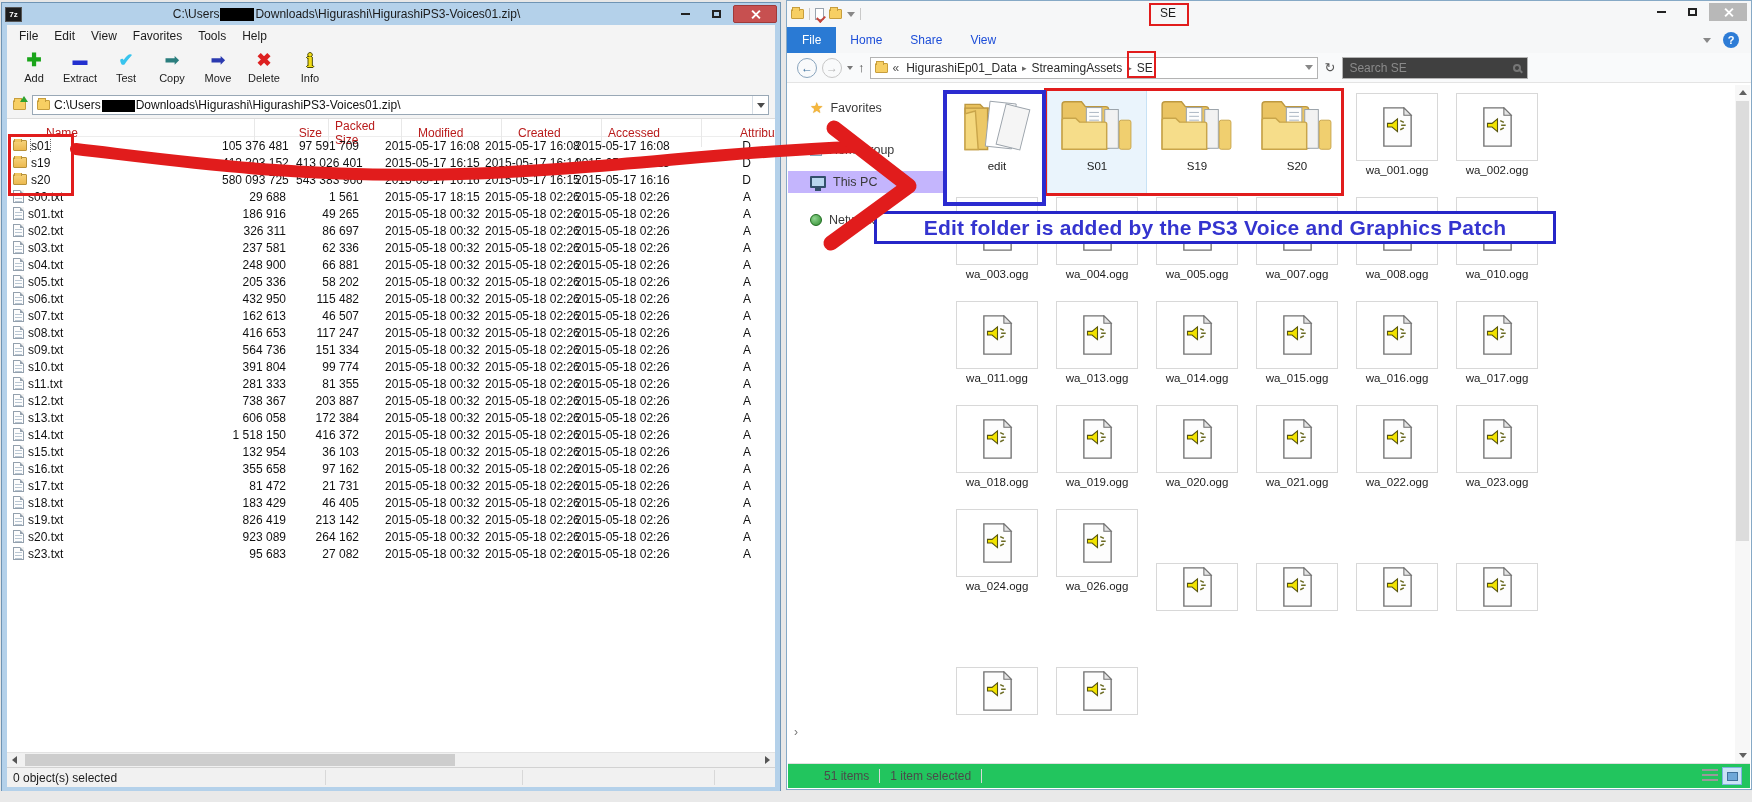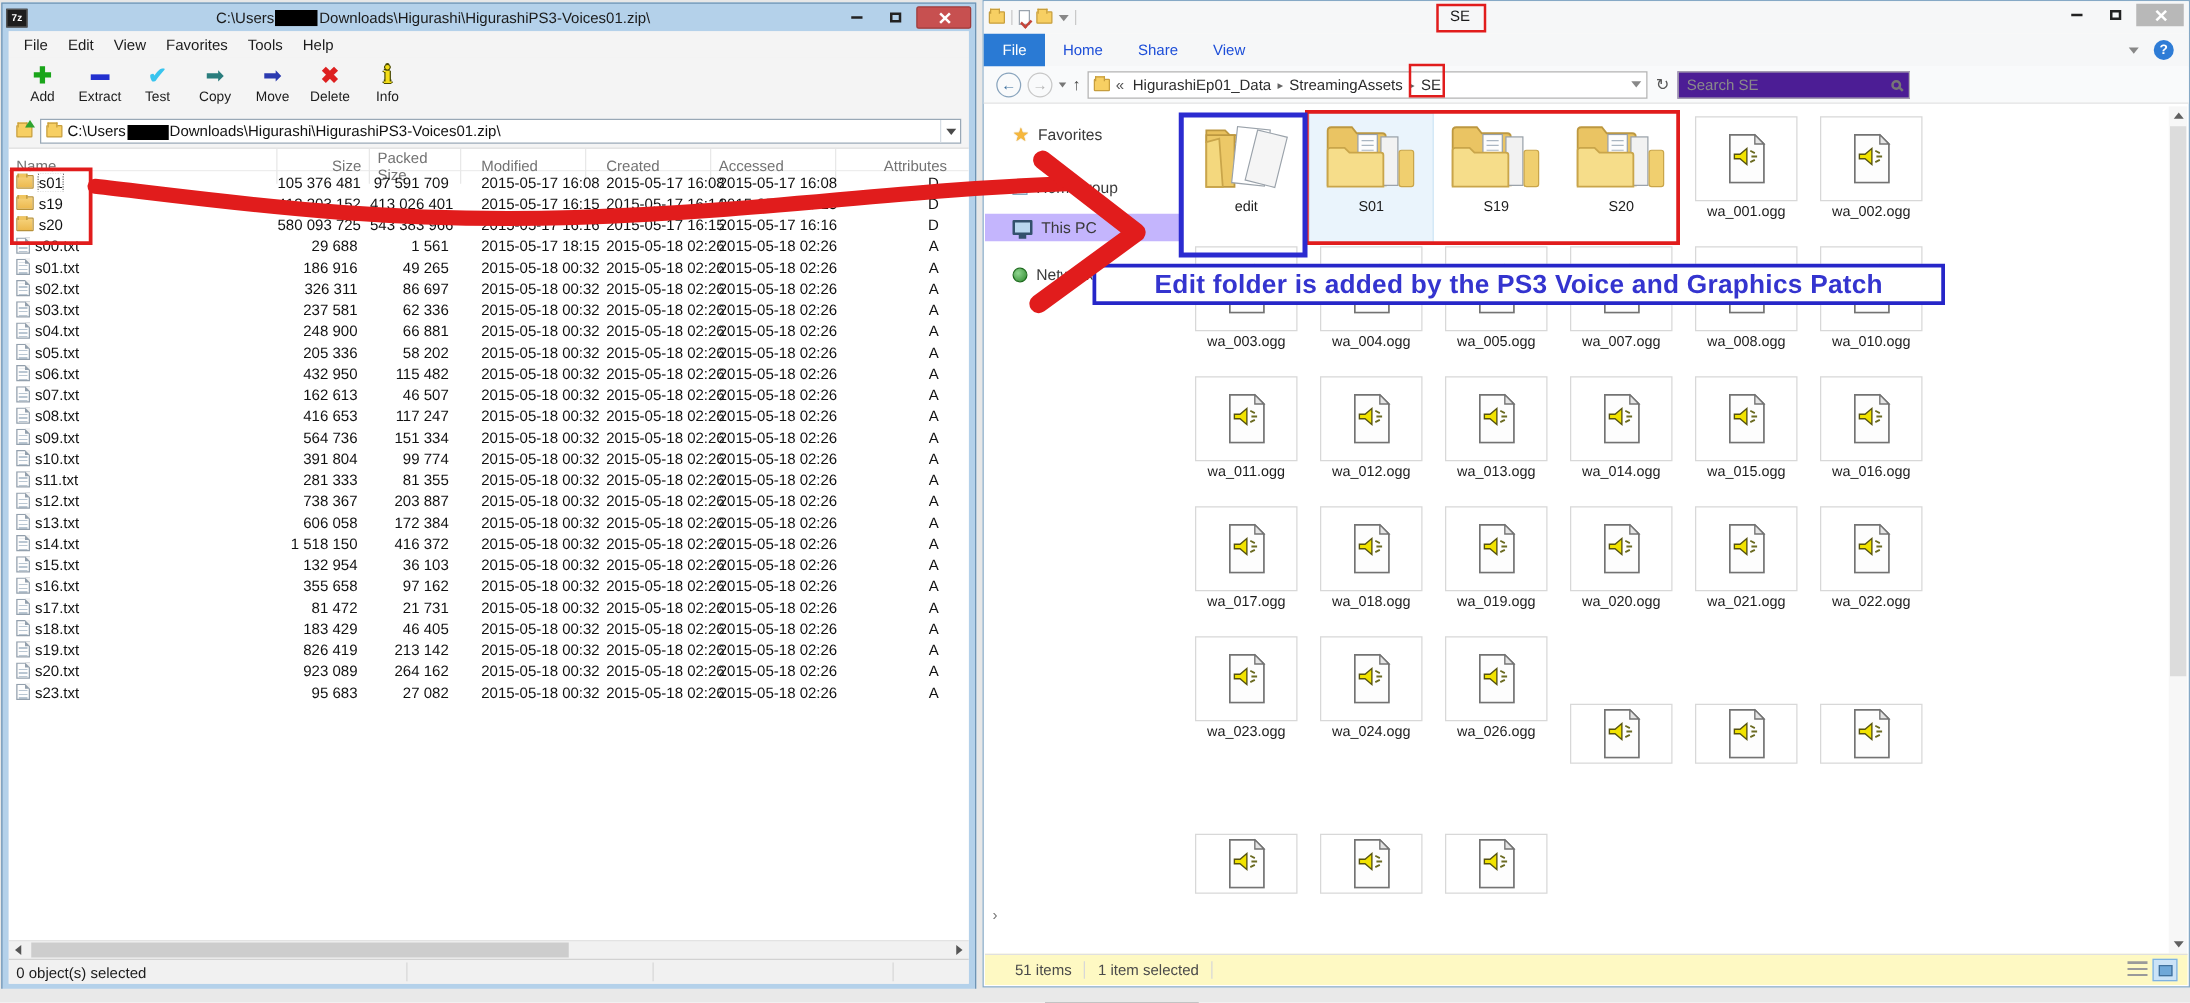--- a/index.html
+++ b/index.html
@@ -49,21 +49,21 @@
   .up-badge { position:absolute; right:-3px; top:-5px; width:0; height:0;
               border-left:4px solid transparent; border-right:4px solid transparent; border-bottom:6px solid #2fa32f; }
   .sz-combo { flex:1; height:20px; background:#fff; border:1px solid #99a8b6; display:flex; align-items:center;
               padding-left:4px; gap:4px; }
   .sz-combo .path { white-space:nowrap; overflow:hidden; flex:1; }
   .combo-drop { width:16px; height:18px; display:flex; align-items:center; justify-content:center; border-left:1px solid #d7dee5; }
   .tri-down { width:0; height:0; border-left:4px solid transparent; border-right:4px solid transparent; border-top:5px solid #4a4a4a; }
 
   #sz-listwrap { flex:1; background:#fff; border-top:1px solid #dcdcdc; overflow:hidden; position:relative; }
   .sz-hrow, .sz-row { display:grid; grid-template-columns:215px 74px 73px 100px 100px 100px 1fr; align-items:center; }
-  .sz-hrow { height:18px; color:#737373; border-bottom:1px solid #ededed; }
+  .sz-hrow { height:18px; color:#b91c1c; border-bottom:1px solid #ededed;margin-left:33px; }
   .sz-hrow > div { height:100%; display:flex; align-items:center; border-right:1px solid #e8e8e8; padding:0 6px; }
   .sz-hrow .h-size,.sz-hrow .h-packed { justify-content:flex-end; }
   .sz-hrow .h-mod,.sz-hrow .h-cre { padding-left:16px; }
   .sz-hrow .h-attr { padding-left:38px; border-right:none; }
   .sz-row { height:17px; font-size:12px; }
   .c-name { display:flex; align-items:center; gap:4px; padding-left:6px; overflow:hidden; white-space:nowrap; }
   .c-size,.c-packed { text-align:right; padding-right:10px; white-space:nowrap; }
   .c-mod,.c-cre { padding-left:16px; white-space:nowrap; }
   .c-acc { padding-left:6px; white-space:nowrap; }
   .c-attr { text-align:right; padding-right:24px; }
@@ -115,21 +115,21 @@
   .navcircle.fwd { border:1px solid #c7c7c7; color:#b5b5b5; }
   .small-tri { width:0; height:0; border-left:3.5px solid transparent; border-right:3.5px solid transparent; border-top:4.5px solid #777; }
   .uparrow { color:#4f4f4f; font-size:13px; }
   .ex-addr { width:448px; height:22px; background:#fff; border:1px solid #b3b3b3; display:flex; align-items:center;
              padding-left:4px; gap:3px; }
   .crumb { padding:0 2px; color:#2b2b2b; white-space:nowrap; }
   .crumb-sep { color:#636363; font-size:9px; padding:0 3px; }
   .crumb-prefix { color:#555; padding:0 2px; }
   .addr-drop { margin-left:auto; width:16px; display:flex; justify-content:center; }
   .refresh { color:#575757; font-size:13px; padding:0 2px; }
-  .ex-search { width:186px; height:22px; background:#4c1d95; border:1px solid #b3b3b3; display:flex; align-items:center;
+  .ex-search { width:186px; height:22px; background:#404040; border:1px solid #b3b3b3; display:flex; align-items:center;
                padding:0 6px; color:#8a8a8a; }
   .icon-search { margin-left:auto; width:8px; height:8px; border:2px solid #767676; border-radius:50%; position:relative; flex:none; }
   .icon-search::after { content:""; position:absolute; width:5px; height:2px; background:#767676;
                         right:-4px; bottom:-2px; transform:rotate(45deg); }
 
   .ex-main { position:absolute; left:1px; right:1px; top:84px; bottom:26px; background:#fff; overflow:hidden; }
   #ex-nav { position:absolute; left:0; top:0; width:158px; height:100%; }
   .nav-item { position:absolute; left:0; width:100%; height:22px; display:flex; align-items:center; gap:7px;
               padding-left:22px; color:#3a3a3a; font-size:12.5px; }
   .nav-item.hl { background:#c4b5fd; }
@@ -152,22 +152,22 @@
   .gfolder { width:78px; height:66px; display:flex; align-items:flex-end; justify-content:center; }
   .glabel { margin-top:3px; font-size:11.5px; color:#1c1c1c; }
   .gcell.partial .gframe { margin-top:56px; }
 
   #ex-vscroll { position:absolute; right:0; top:0; width:15px; height:100%; background:#f7f7f7; }
   .vs-arrow { position:absolute; left:4px; width:0; height:0; border-left:4px solid transparent; border-right:4px solid transparent; }
   .vs-arrow.up { top:5px; border-bottom:5px solid #606060; }
   .vs-arrow.down { bottom:5px; border-top:5px solid #606060; }
   #vs-thumb { position:absolute; left:1px; top:16px; width:13px; height:440px; background:#dcdcdc; }
 
-  .ex-status { position:absolute; left:1px; right:1px; bottom:1px; height:25px; background:#fef9c3;
-               border-top:1px solid #e0e0e0; display:flex; align-items:center; padding-left:24px; gap:10px; color:#4a4a4a; }
+  .ex-status { position:absolute; left:1px; right:1px; bottom:1px; height:25px; background:#22c55e;
+               border-top:1px solid #e0e0e0; display:flex; align-items:center; padding-left:36px; gap:10px; color:#4a4a4a; }
   .ex-st-sep { width:1px; height:14px; background:#d8d8d8; }
   .ex-views { position:absolute; right:8px; top:3px; display:flex; gap:4px; }
   .icon-viewlist { width:16px; height:14px; margin-top:2px;
                    background:repeating-linear-gradient(#9a9a9a 0 2px, transparent 2px 5px); }
   .view-thumb-box { width:20px; height:18px; background:#cbe3f7; border:1px solid #7fb2e0;
                     display:flex; align-items:center; justify-content:center; }
   .icon-viewthumb { width:11px; height:9px; background:#6fa8d8; border:1px solid #41719c; }
 
   
   .anno { position:absolute; pointer-events:none; }
@@ -817,31 +817,20 @@
         </div>
         <div class="gcell">
           <div class="gframe">
             <svg viewBox="0 0 36 44" width="33" height="40">
               <path d="M3 1 h22 l8 8 v34 h-30 z" fill="#fdfdfd" stroke="#737373" stroke-width="1.5"></path>
               <path d="M25 1 v8 h8 z" fill="#e4e4e4" stroke="#737373" stroke-width="1.2"></path>
               <path d="M7 18 h5 l6 -5 v14 l-6 -5 h-5 z" fill="#f2e300" stroke="#56530f" stroke-width="1.2"></path>
               <path d="M21 15 l4 2 M22 20 h5 M21 25 l4 -2" stroke="#6b6b22" stroke-width="1.6" fill="none"></path>
             </svg>
           </div>
-          <div class="glabel">wa_012.ogg</div>
-        </div>
-        <div class="gcell">
-          <div class="gframe">
-            <svg viewBox="0 0 36 44" width="33" height="40">
-              <path d="M3 1 h22 l8 8 v34 h-30 z" fill="#fdfdfd" stroke="#737373" stroke-width="1.5"></path>
-              <path d="M25 1 v8 h8 z" fill="#e4e4e4" stroke="#737373" stroke-width="1.2"></path>
-              <path d="M7 18 h5 l6 -5 v14 l-6 -5 h-5 z" fill="#f2e300" stroke="#56530f" stroke-width="1.2"></path>
-              <path d="M21 15 l4 2 M22 20 h5 M21 25 l4 -2" stroke="#6b6b22" stroke-width="1.6" fill="none"></path>
-            </svg>
-          </div>
           <div class="glabel">wa_013.ogg</div>
         </div>
         <div class="gcell">
           <div class="gframe">
             <svg viewBox="0 0 36 44" width="33" height="40">
               <path d="M3 1 h22 l8 8 v34 h-30 z" fill="#fdfdfd" stroke="#737373" stroke-width="1.5"></path>
               <path d="M25 1 v8 h8 z" fill="#e4e4e4" stroke="#737373" stroke-width="1.2"></path>
               <path d="M7 18 h5 l6 -5 v14 l-6 -5 h-5 z" fill="#f2e300" stroke="#56530f" stroke-width="1.2"></path>
               <path d="M21 15 l4 2 M22 20 h5 M21 25 l4 -2" stroke="#6b6b22" stroke-width="1.6" fill="none"></path>
             </svg>

